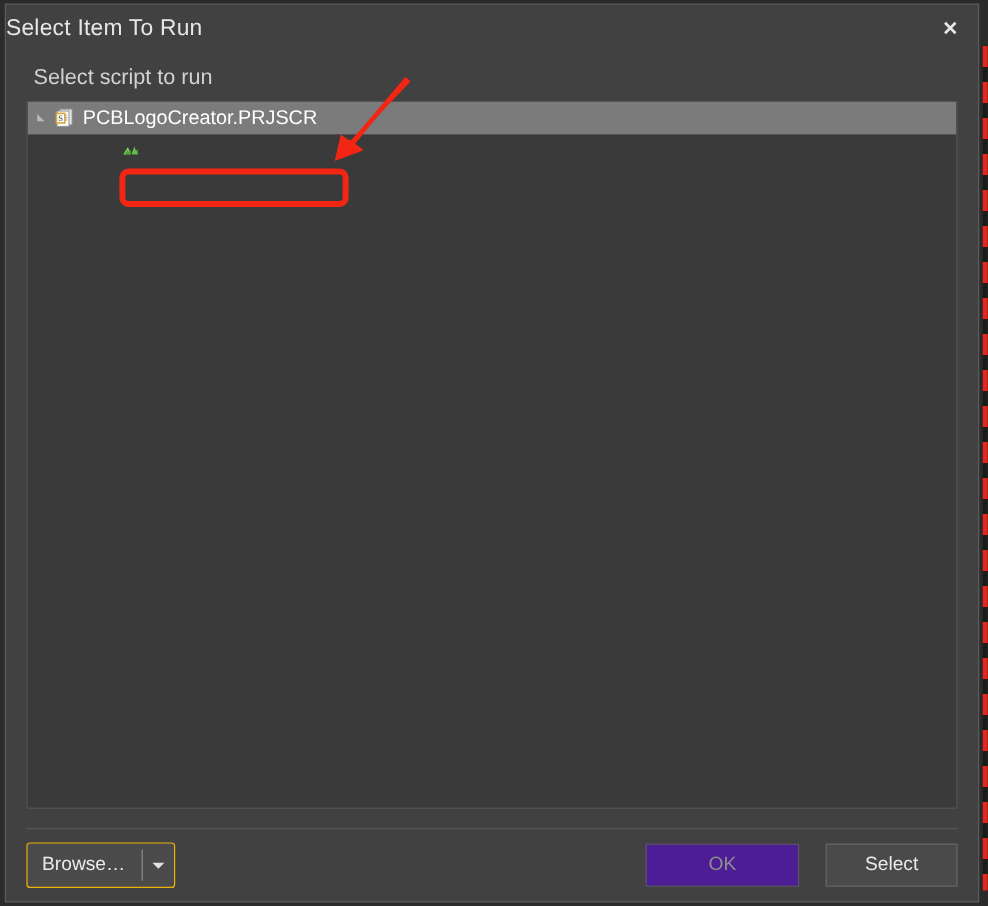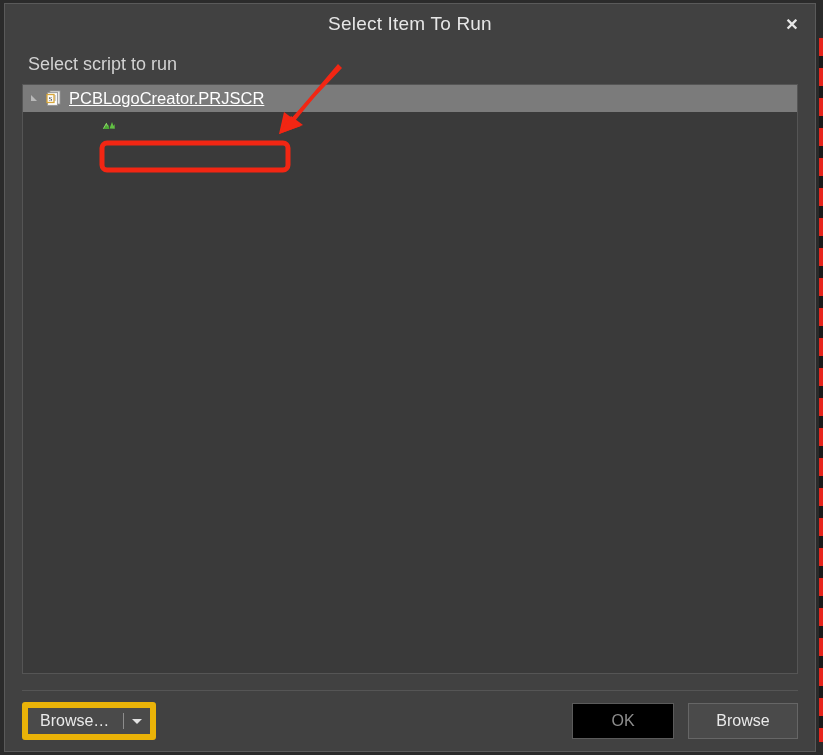--- a/index.html
+++ b/index.html
@@ -22,21 +22,21 @@
   }
 
   
   #titlebar {
     position: relative;
     height: 40px;
     flex: 0 0 40px;
     background: #414141;
     display: flex;
     align-items: center;
-    justify-content: center;
+    justify-content: flex-start;
   }
   #title-text {
     color: #e6e6e6;
     font-size: 19px;
     letter-spacing: 0.2px;
     user-select: none;
   }
   #close-button {
     position: absolute;
     right: 0; top: 0;
@@ -99,21 +99,21 @@
     border-bottom: 0 solid transparent;
   }
   .twisty.blank::before { content: none; }
 
   .node-icon {
     position: relative;
     width: 17px; height: 18px;
     flex: 0 0 17px;
     margin-right: 6px;
   }
-  .node-label { padding-left: 1px; text-decoration: underline; }
+  .node-label { padding-left: 1px; }
 
   
   #footer-sep {
     margin: 0 17px;
     height: 1px;
     background: #555555;
   }
   #footer {
     flex: 0 0 60px;
     display: flex;
@@ -132,21 +132,21 @@
     align-items: center;
     justify-content: center;
     cursor: pointer;
     user-select: none;
   }
 
   #browse-split {
     display: flex;
     align-items: stretch;
     height: 38px;
-    border: 6px solid #eab308;
+    border: 1px solid #eab308;
     border-radius: 3px;
     background: #4a4a4a;
     overflow: hidden;
   }
   #browse-button {
     border: none;
     background: transparent;
     padding: 0 14px 0 12px;
     height: 100%;
     color: #eaeaea;
@@ -163,26 +163,26 @@
   .caret-down {
     width: 0; height: 0;
     border-left: 5px solid transparent;
     border-right: 5px solid transparent;
     border-top: 5px solid #e2e2e2;
   }
 
   #footer-spacer { flex: 1 1 auto; }
 
   #ok-button {
-    width: 102px;
+    width: 128px;
     color: #8d8d8d;
-    background: #000000;
+    background: #4c1d95;
     border: 1px solid #5b5b5b;
     cursor: default;
-    margin-right: 14px;
+    margin-right: 22px;
   }
   #cancel-button { width: 110px; }
 
   
   #anno-layer {
     position: absolute;
     left: 0; top: 0;
     width: 823px; height: 755px;
     pointer-events: none;
   }
@@ -255,21 +255,21 @@
       <div id="browse-button">Browse…</div>
       <div id="browse-divider"></div>
       <div id="browse-arrow-button">
         <span class="caret-down"></span>
       </div>
     </div>
 
     <div id="footer-spacer"></div>
 
     <div class="btn" id="ok-button">OK</div>
-    <div class="btn" id="cancel-button">Browse</div>
+    <div class="btn" id="cancel-button">Select</div>
 
   </div>
 </div>
 
 <div id="anno-layer">
   <svg width="823" height="755" style="position:absolute;left:0;top:0;">
 
     <rect x="102" y="143" width="186" height="27" rx="5" ry="5" fill="none" stroke="#f22613" stroke-width="5"></rect>
 
     <g>

